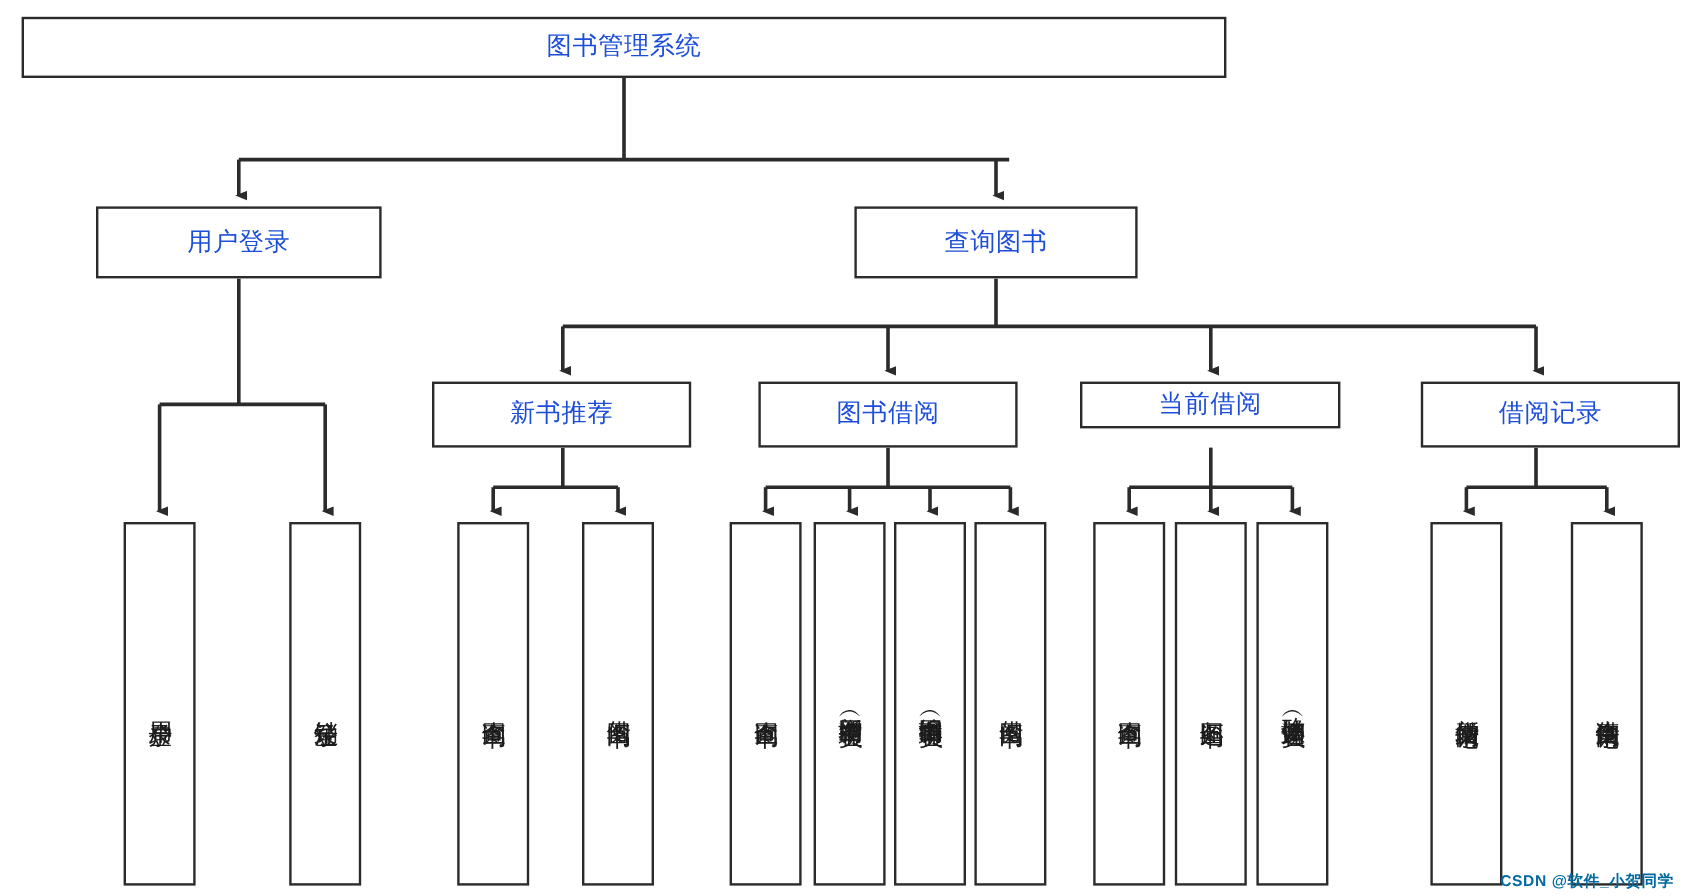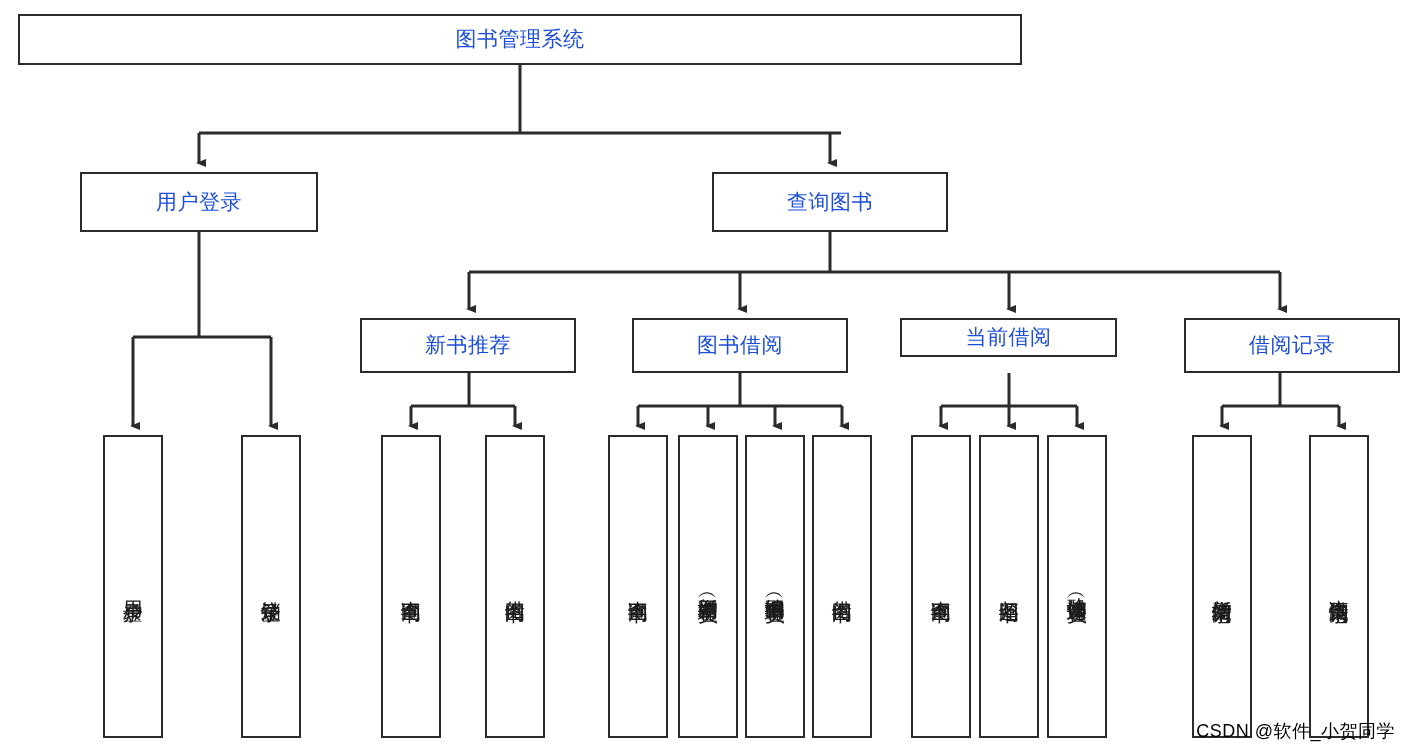--- a/index.html
+++ b/index.html
@@ -55,25 +55,26 @@
     line-height:1.22;
     letter-spacing:1px;
     color:#1c1c1c;
     max-height:290px;
     text-align:center;
   }
   #watermark{
     position:absolute;
     right:10px;
     bottom:4px;
-    font-size:18px;
-    color:#000000;
+    font-size:13px;
+    color:#0369a1;
     letter-spacing:0.5px;
     z-index:6;
     white-space:nowrap;
+    font-weight:bold;
   }
 </style>
 </head>
 <body>
 
 <div id="canvas">
 
   <svg id="wires" viewBox="0 0 1405 747">
     <defs>
       <marker id="arw" markerWidth="10" markerHeight="10" refX="4" refY="7" orient="auto" markerUnits="userSpaceOnUse">

